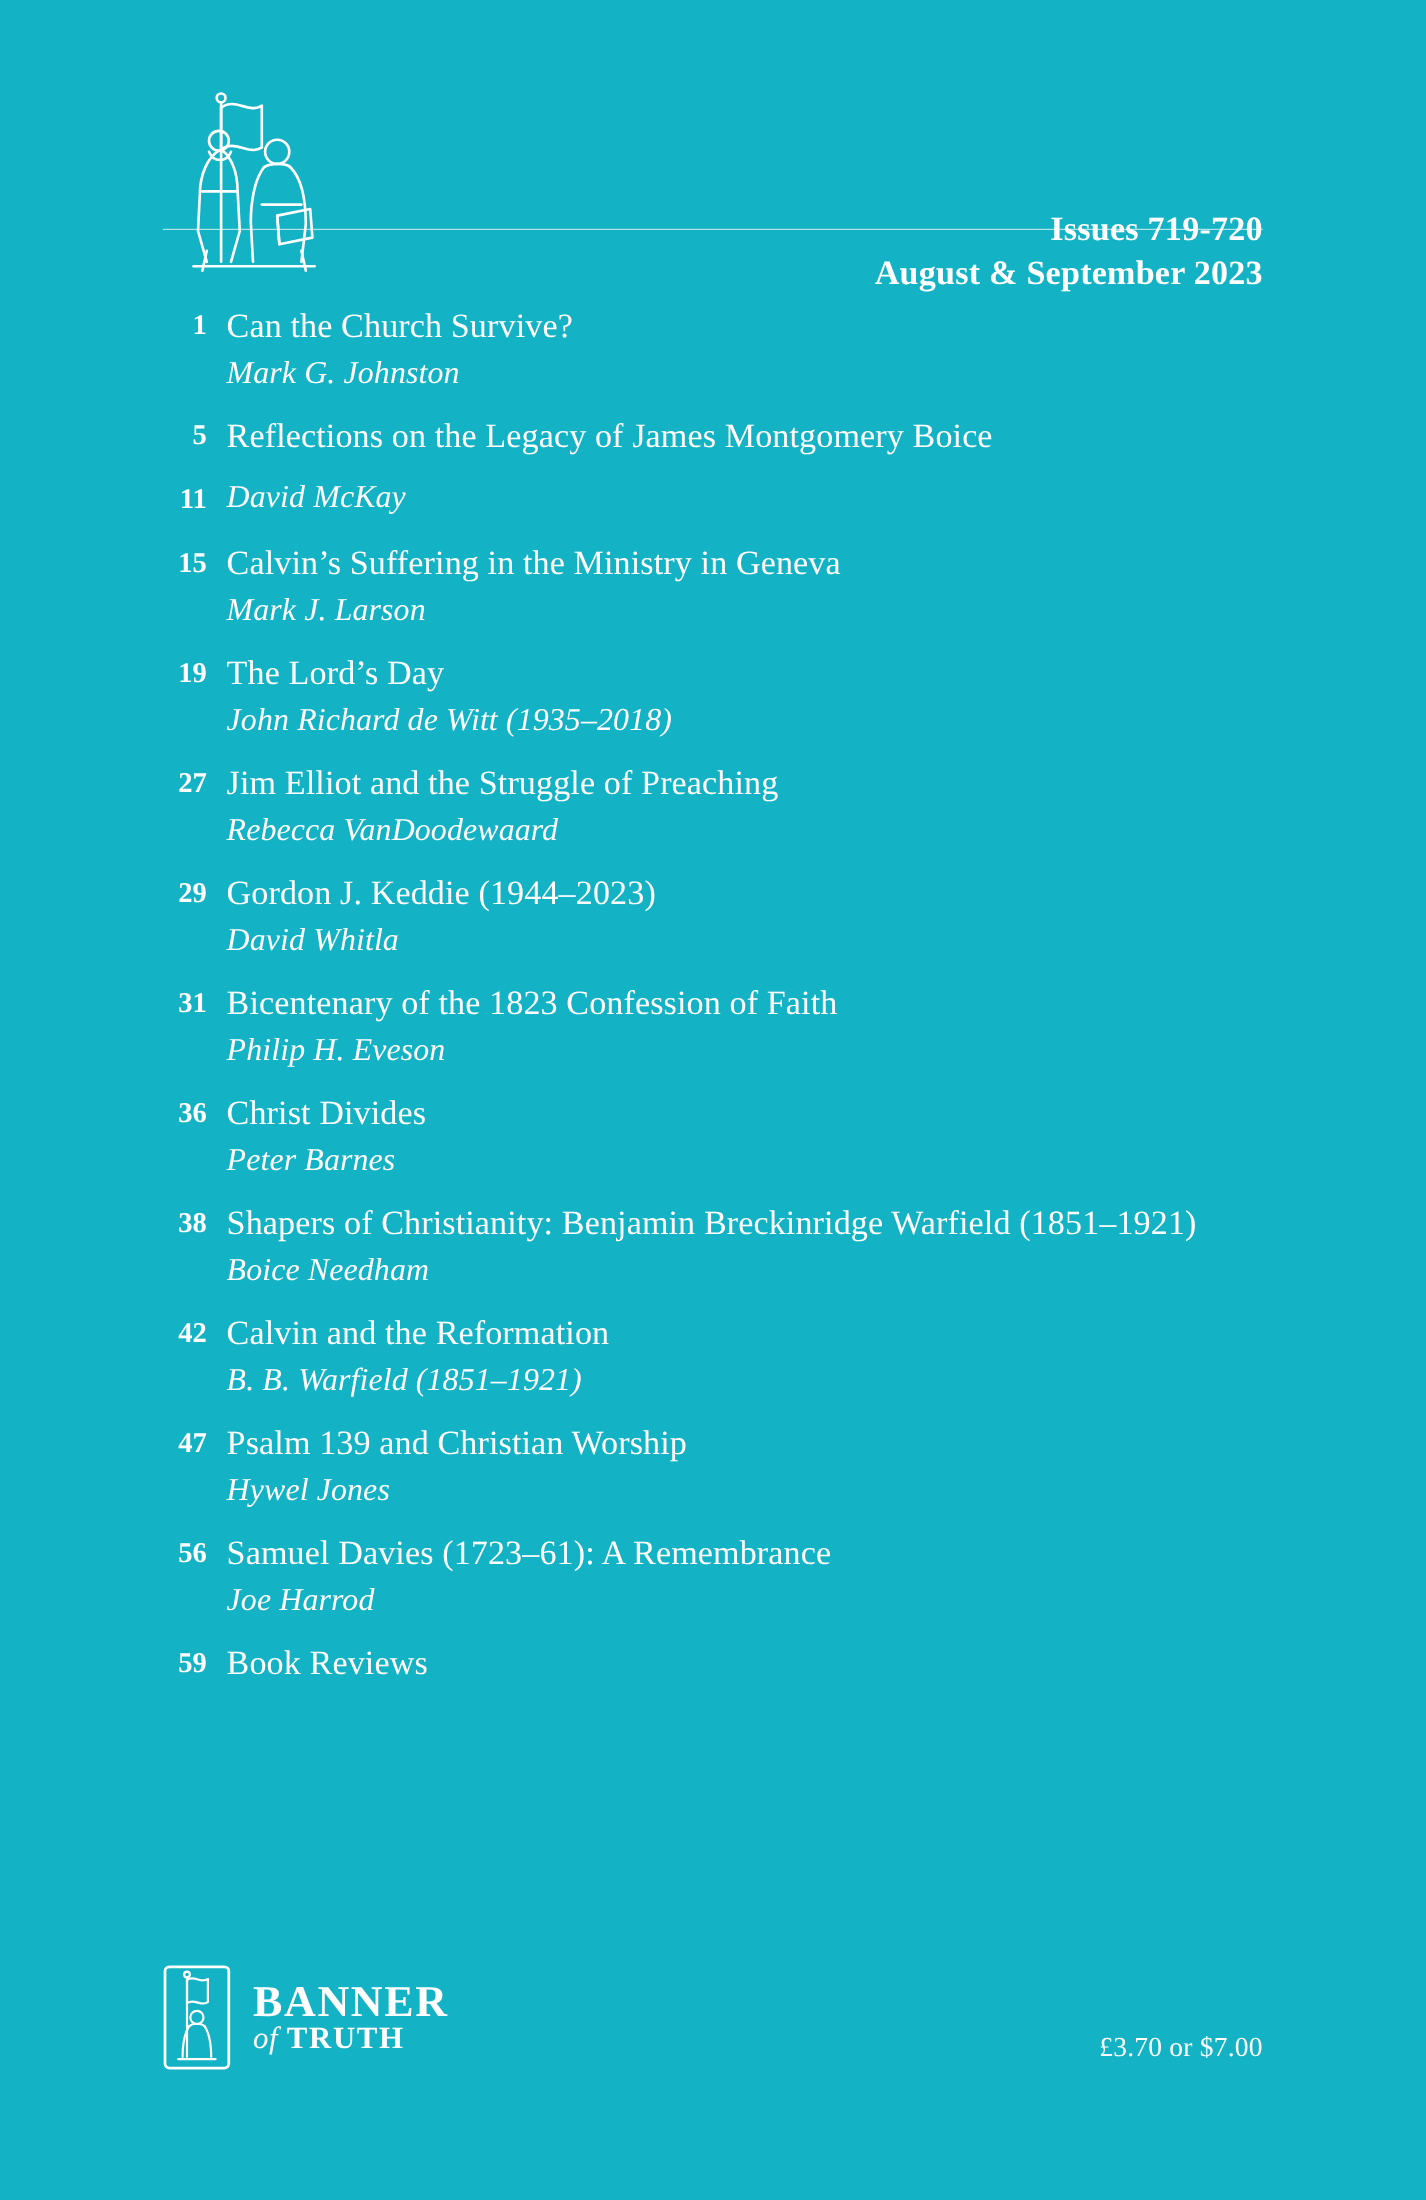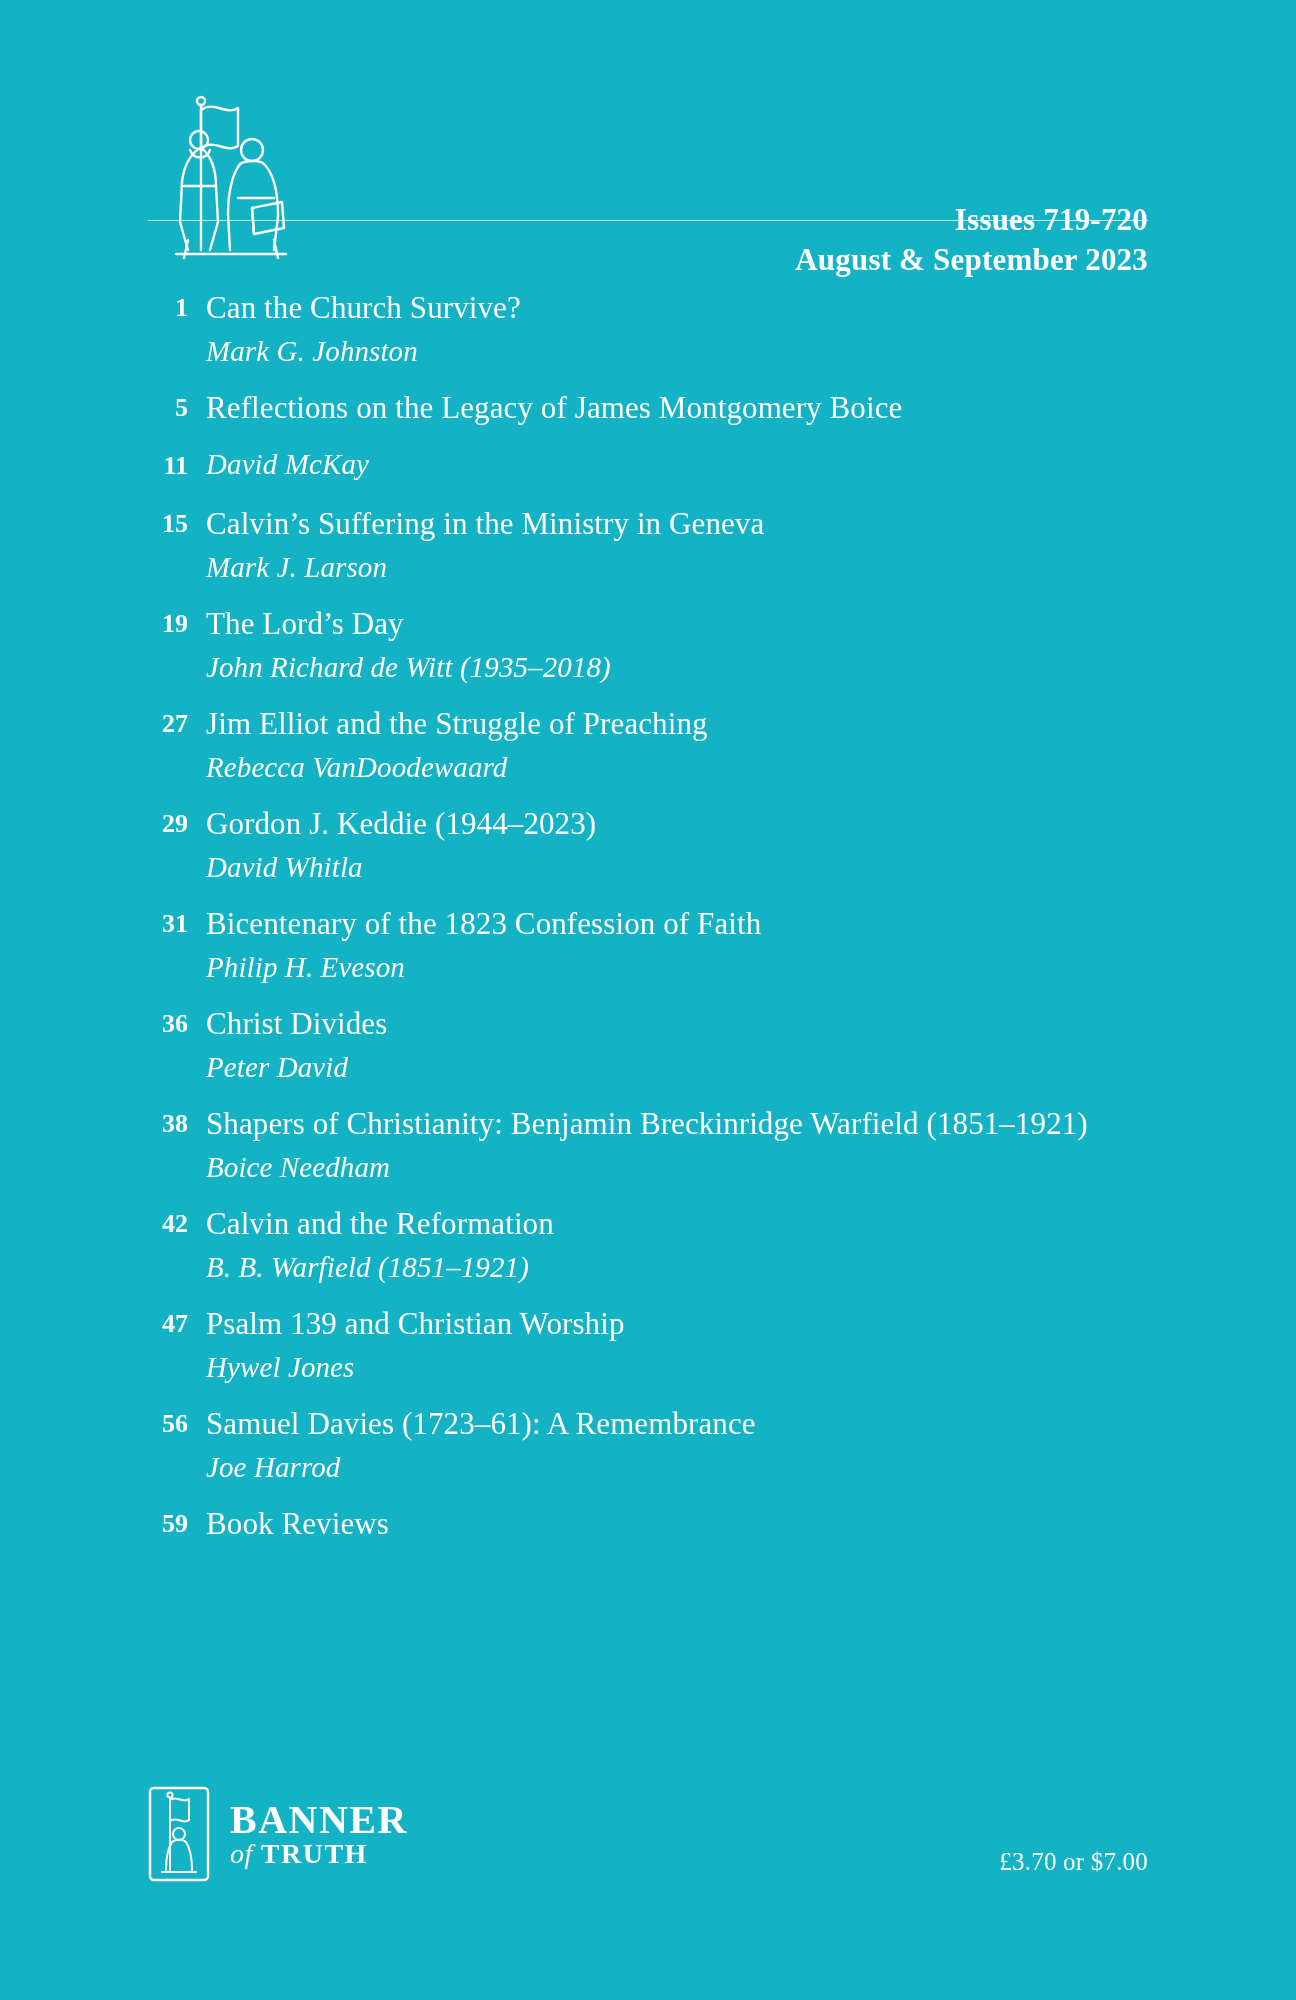--- a/index.html
+++ b/index.html
@@ -12,21 +12,21 @@
     background: #13b2c4;
     font-family: "Liberation Serif", serif;
     color: #ffffff;
     overflow: hidden;
   }
   .page {
     position: relative;
     width: 1296px;
     height: 2000px;
     box-sizing: border-box;
-    padding: 12px 148px;
+    padding: 0 148px;
   }
 
   
   .header {
     display: flex;
     align-items: flex-start;
     justify-content: space-between;
     padding-top: 78px;
     height: 190px;
     box-sizing: border-box;
@@ -236,21 +236,21 @@
       <div class="entry-text">
         <div class="entry-title">Bicentenary of the 1823 Confession of Faith</div>
         <div class="entry-author">Philip H. Eveson</div>
       </div>
     </div>
 
     <div class="entry">
       <div class="entry-page">36</div>
       <div class="entry-text">
         <div class="entry-title">Christ Divides</div>
-        <div class="entry-author">Peter David</div>
+        <div class="entry-author">Peter Barnes</div>
       </div>
     </div>
 
     <div class="entry">
       <div class="entry-page">38</div>
       <div class="entry-text">
         <div class="entry-title">Shapers of Christianity: Benjamin Breckinridge Warfield (1851–1921)</div>
         <div class="entry-author">Boice Needham</div>
       </div>
     </div>

